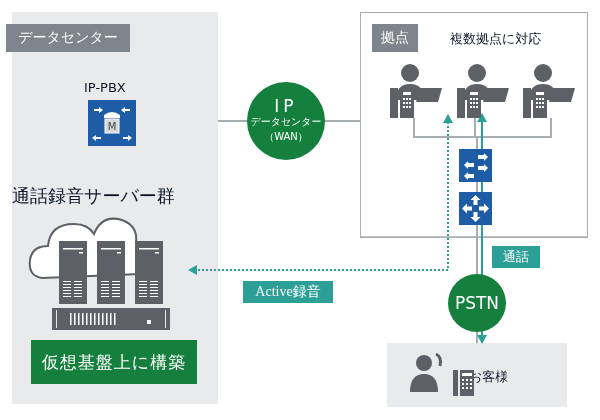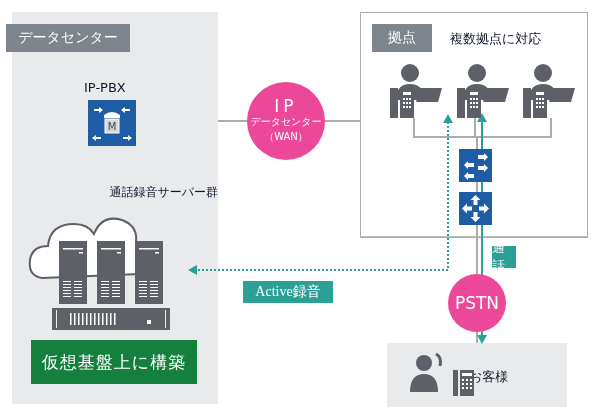--- a/index.html
+++ b/index.html
@@ -3,36 +3,36 @@
 <meta charset="utf-8">
 <style>
   html, body { margin:0; padding:0; background:#ffffff; }
   body { width:600px; height:420px; position:relative; overflow:hidden;
          font-family:"DejaVu Sans","Liberation Sans",sans-serif; color:#222; }
   .abs { position:absolute; }
   .dc-panel { left:12px; top:12px; width:206px; height:392px; background:#e9eaec; }
   .label-box { background:#7f858d; color:#fff; font-size:14px; display:flex; align-items:center; justify-content:center; }
   .teal-label { background:#2aa198; background:#2c9f96; color:#fff; font-size:13px; display:flex; align-items:center; justify-content:center; }
   .red-label { background:#15803d; color:#fff; font-size:17px; display:flex; align-items:center; justify-content:center; letter-spacing:1px; }
-  .circle { background:#ec4899; color:#fff; border-radius:50%; display:flex; flex-direction:column; align-items:center; justify-content:center; text-align:center; }
+  .circle { background:#15803d; color:#fff; border-radius:50%; display:flex; flex-direction:column; align-items:center; justify-content:center; text-align:center; }
   .site-panel { left:360px; top:12px; width:228px; height:226px; border:1.5px solid #a8adb2; background:#fff; box-sizing:border-box; }
   .cust-panel { left:387px; top:343px; width:180px; height:64px; background:#e9eaec; }
   svg { position:absolute; left:0; top:0; }
   .txt { font-size:13px; color:#0f172a; }
 </style>
 </head>
 <body>
 
 <div class="abs dc-panel"></div>
 <div class="abs label-box" style="left:6px;top:24px;width:124px;height:28px;">データセンター</div>
 
 <div class="abs txt" style="left:84px;top:80px;width:60px;text-align:left;font-size:13px;">IP-PBX</div>
 
 <div class="abs site-panel"></div>
-<div class="abs label-box" style="left:372px;top:24px;width:60px;height:28px;">拠点</div>
+<div class="abs label-box" style="left:372px;top:24px;width:46px;height:28px;">拠点</div>
 <div class="abs txt" style="left:450px;top:30px;font-size:13px;">複数拠点に対応</div>
 
 <div class="abs cust-panel"></div>
 <div class="abs txt" style="left:469px;top:368px;font-size:13px;">お客様</div>
 
 <svg width="600" height="420" viewBox="0 0 600 420">
 
   <line x1="218" y1="121" x2="360" y2="121" stroke="#a8adb2" stroke-width="2"></line>
 
   <polyline points="414,118 414,137 551,137 551,118" fill="none" stroke="#a8adb2" stroke-width="2"></polyline>
@@ -243,17 +243,17 @@
 <div class="abs circle" style="left:247px;top:82px;width:78px;height:78px;">
   <span style="font-size:17px;letter-spacing:4px;line-height:18px;">IP</span>
   <span style="font-size:10px;line-height:14px;">データセンター</span>
   <span style="font-size:10px;line-height:16px;">（WAN）</span>
 </div>
 
 <div class="abs circle" style="left:448px;top:274px;width:58px;height:58px;font-size:17px;">
   <span>PSTN</span>
 </div>
 
-<div class="abs teal-label" style="left:492px;top:246px;width:24px;height:22px;">通話</div>
+<div class="abs teal-label" style="left:492px;top:246px;width:48px;height:22px;">通話</div>
 <div class="abs teal-label" style="left:243px;top:281px;width:90px;height:22px;font-size:14px;font-family:Liberation Serif, serif;">Active録音</div>
 
-<div class="abs txt" style="left:12px;top:184px;width:206px;text-align:right;font-size:12px;">通話録音サーバー群</div>
+<div class="abs txt" style="left:12px;top:184px;width:206px;text-align:left;font-size:18px;">通話録音サーバー群</div>
 <div class="abs red-label" style="left:31px;top:340px;width:166px;height:44px;">仮想基盤上に構築</div>
 
 </body></html>

